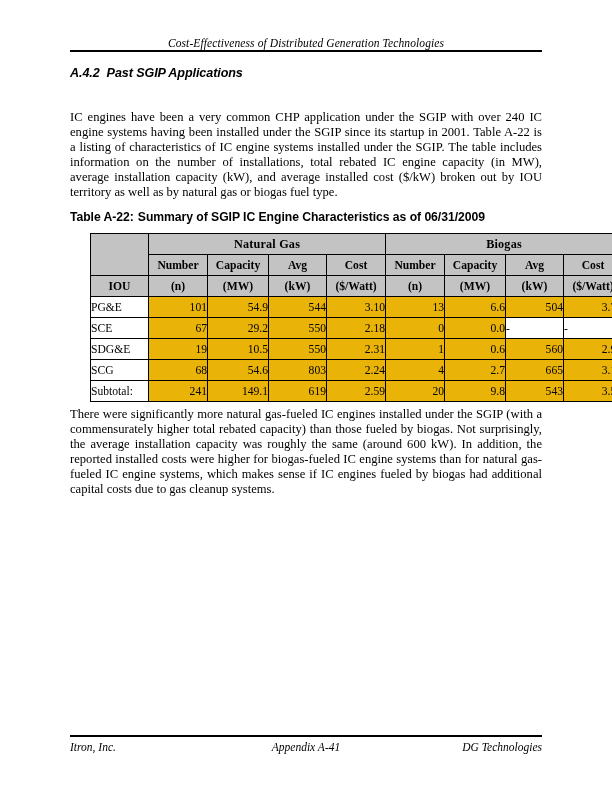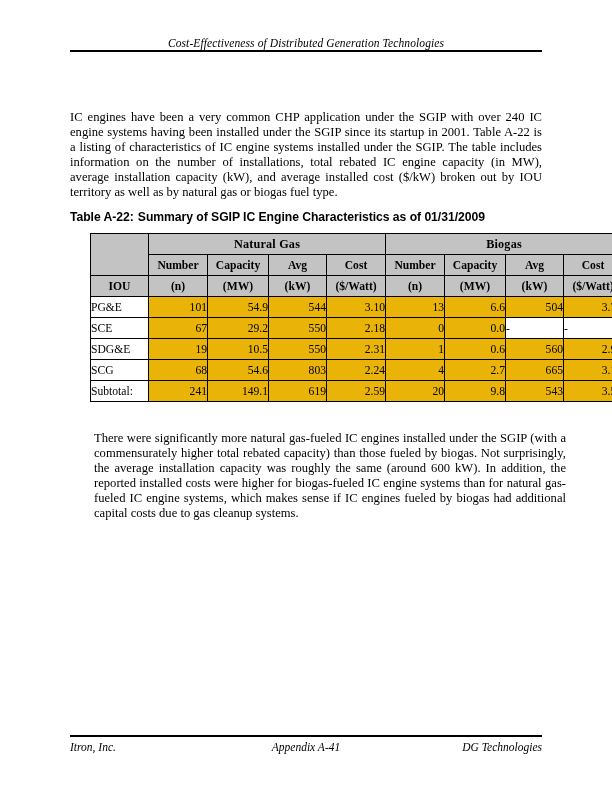--- a/index.html
+++ b/index.html
@@ -64,21 +64,21 @@
   .para {
     position: absolute;
     left: 70px;
     width: 472px;
     font-size: 12.6px;
     line-height: 15px;
     text-align: justify;
     text-justify: inter-word;
   }
   #para-intro { top: 97px; }
-  #para-conclusion { top: 418px; margin-left: 24px; }
+  #para-conclusion { top: 394px; }
 
   
   .table-caption {
     position: absolute;
     left: 70px;
     top: 210px;
     font-family: "Liberation Sans", "DejaVu Sans", sans-serif;
     font-weight: bold;
     font-size: 12.2px;
     letter-spacing: -0.05px;
@@ -175,25 +175,28 @@
 </head>
 <body>
 
 <div class="page">
 
   <div class="page-header">
     <span class="hdr-title">Cost-Effectiveness of Distributed Generation Technologies</span>
   </div>
   <div class="hdr-rule"></div>
 
+  <div class="sec-heading">
+    <span class="sec-num">A.4.2</span><span>Past SGIP Applications</span>
+  </div>
 
   <p class="para" id="para-intro">IC engines have been a very common CHP application under the SGIP with over 240 IC engine systems having been installed under the SGIP since its startup in 2001.  Table A-22 is a listing of characteristics of IC engine systems installed under the SGIP.  The table includes information on the number of installations, total rebated IC engine capacity (in MW), average installation capacity (kW), and average installed cost ($/kW) broken out by IOU territory as well as by natural gas or biogas fuel type.</p>
 
   <div class="table-caption">
-    <span>Table A-22:</span><span class="cap-sep"></span><span>Summary of SGIP IC Engine Characteristics as of 01/31/2009</span>
+    <span>Table A-22:</span><span class="cap-sep"></span><span>Summary of SGIP IC Engine Characteristics as of 06/31/2009</span>
   </div>
 
   <div class="tbl-wrap">
     <table class="data">
       <colgroup>
         <col class="c-iou">
           <col class="c-d">
           <col class="c-d2">
           <col class="c-d3">
           <col class="c-d">

